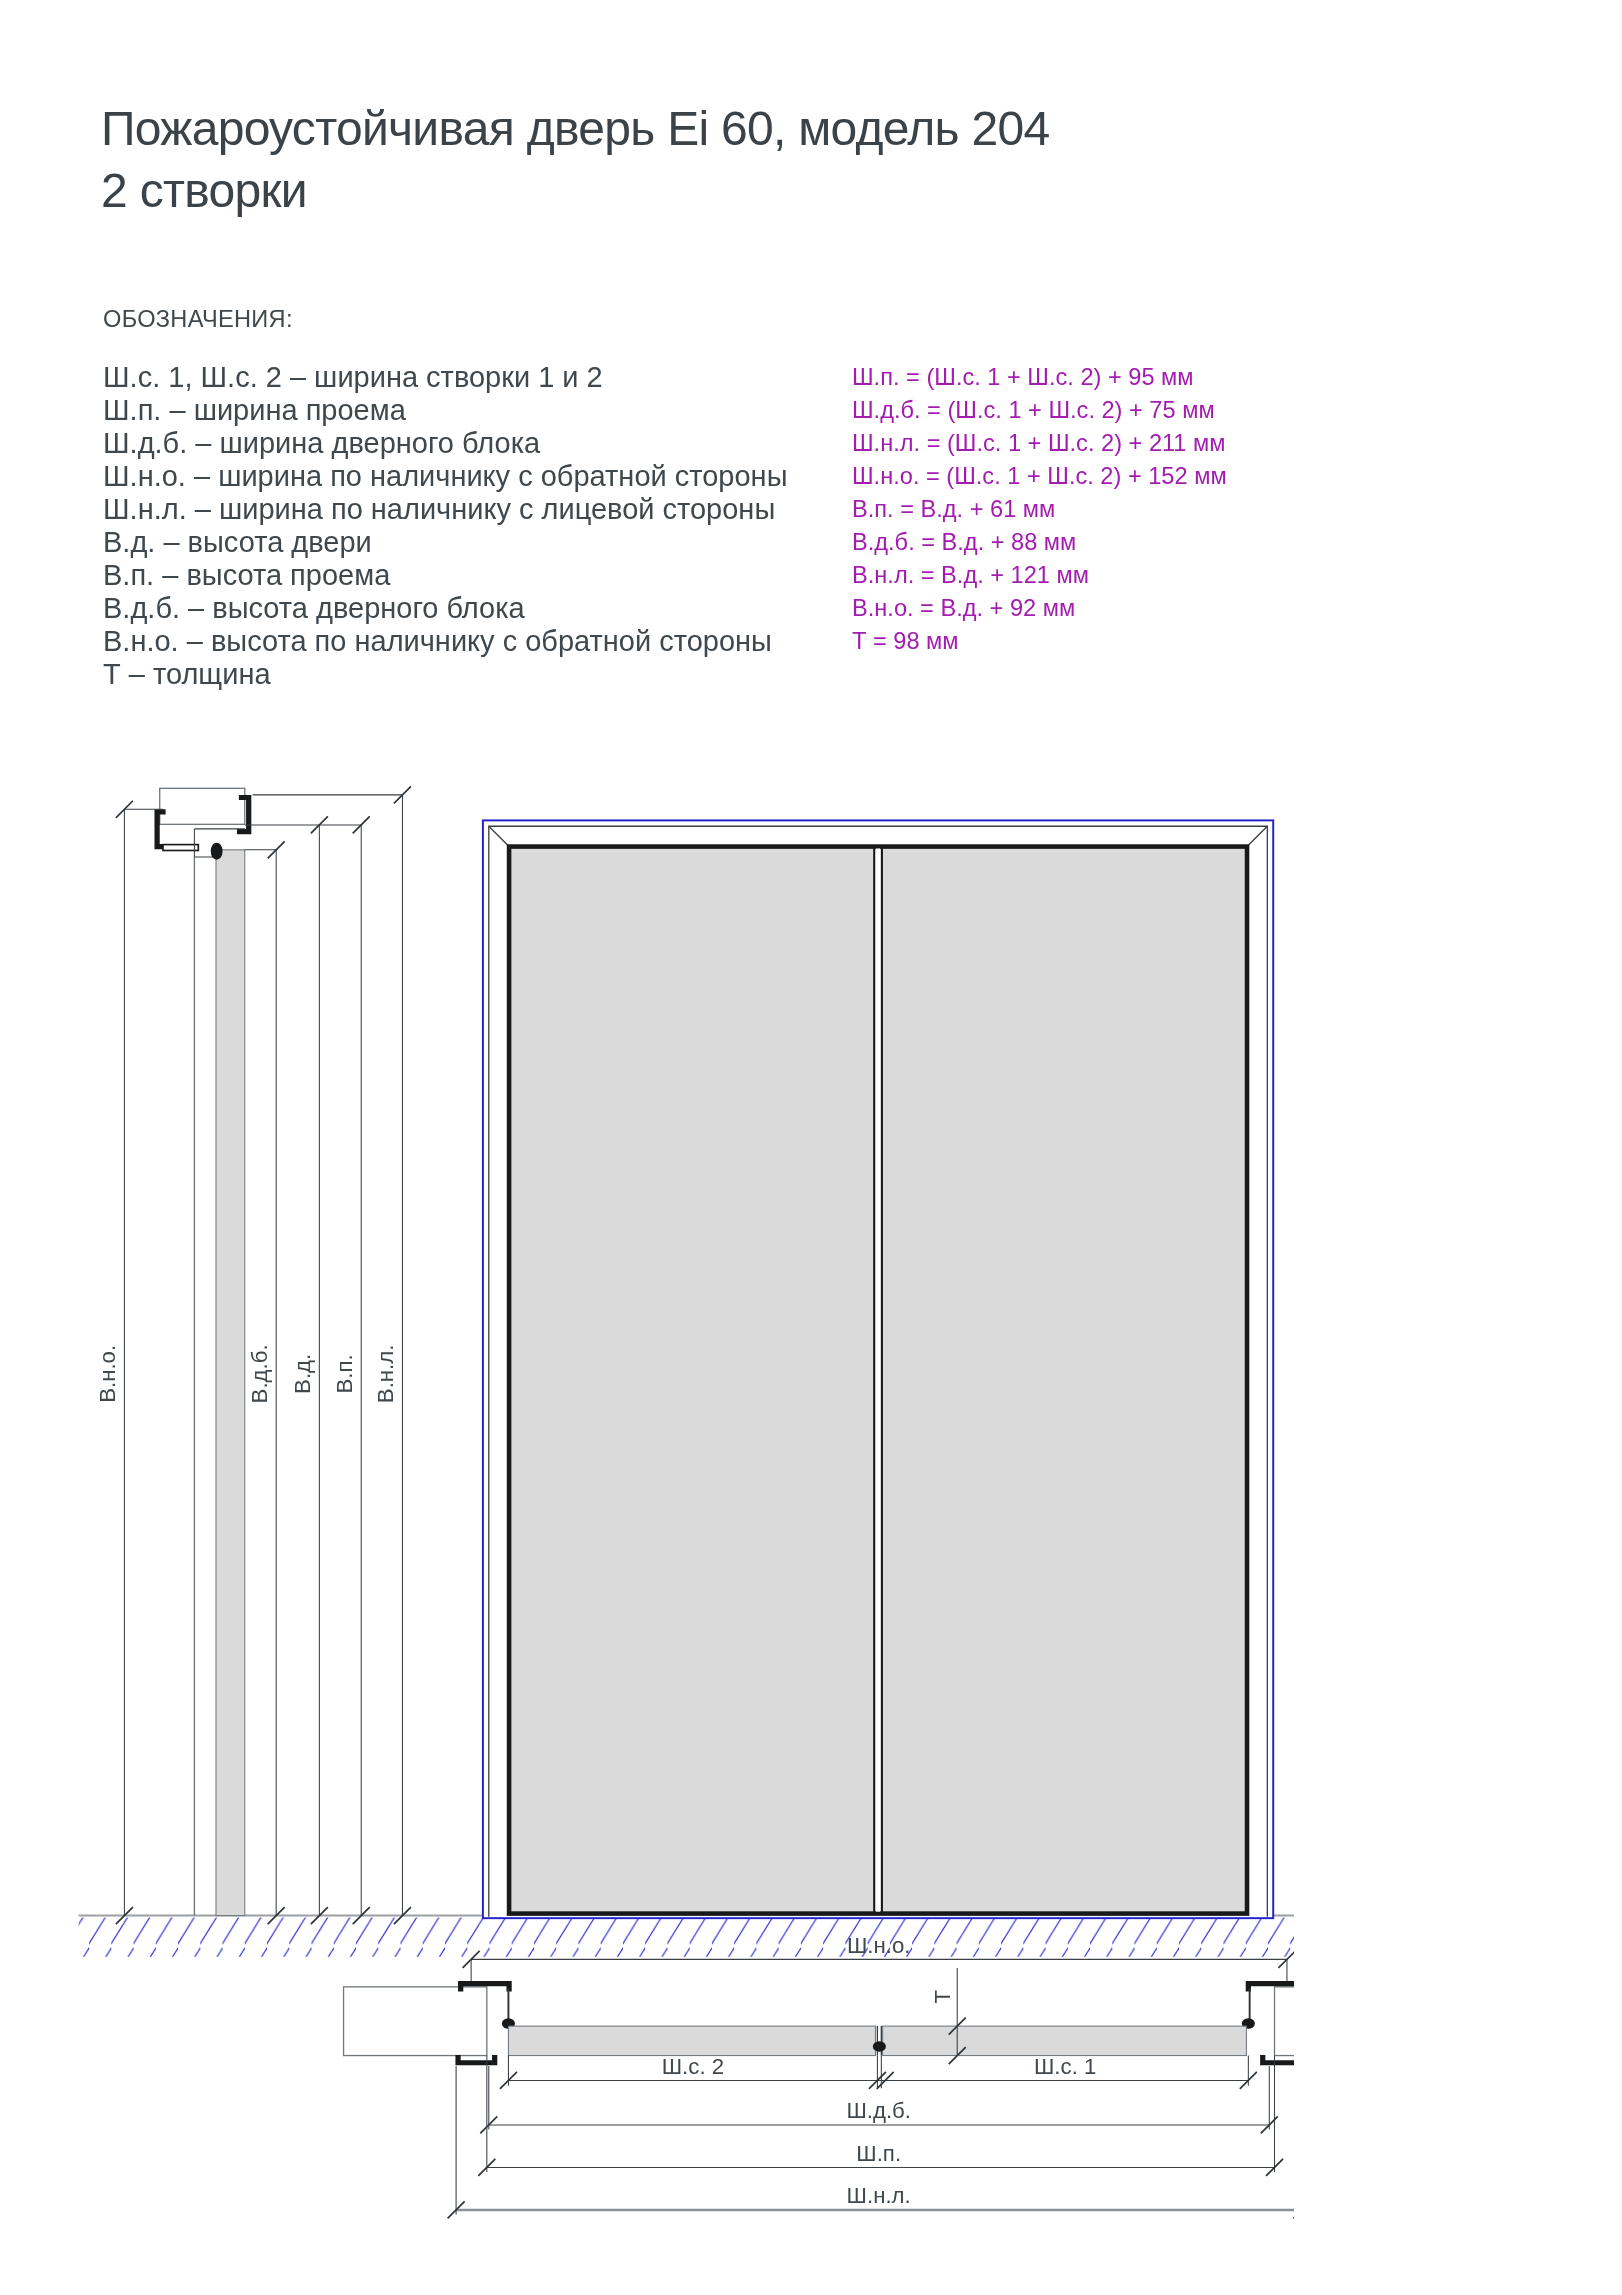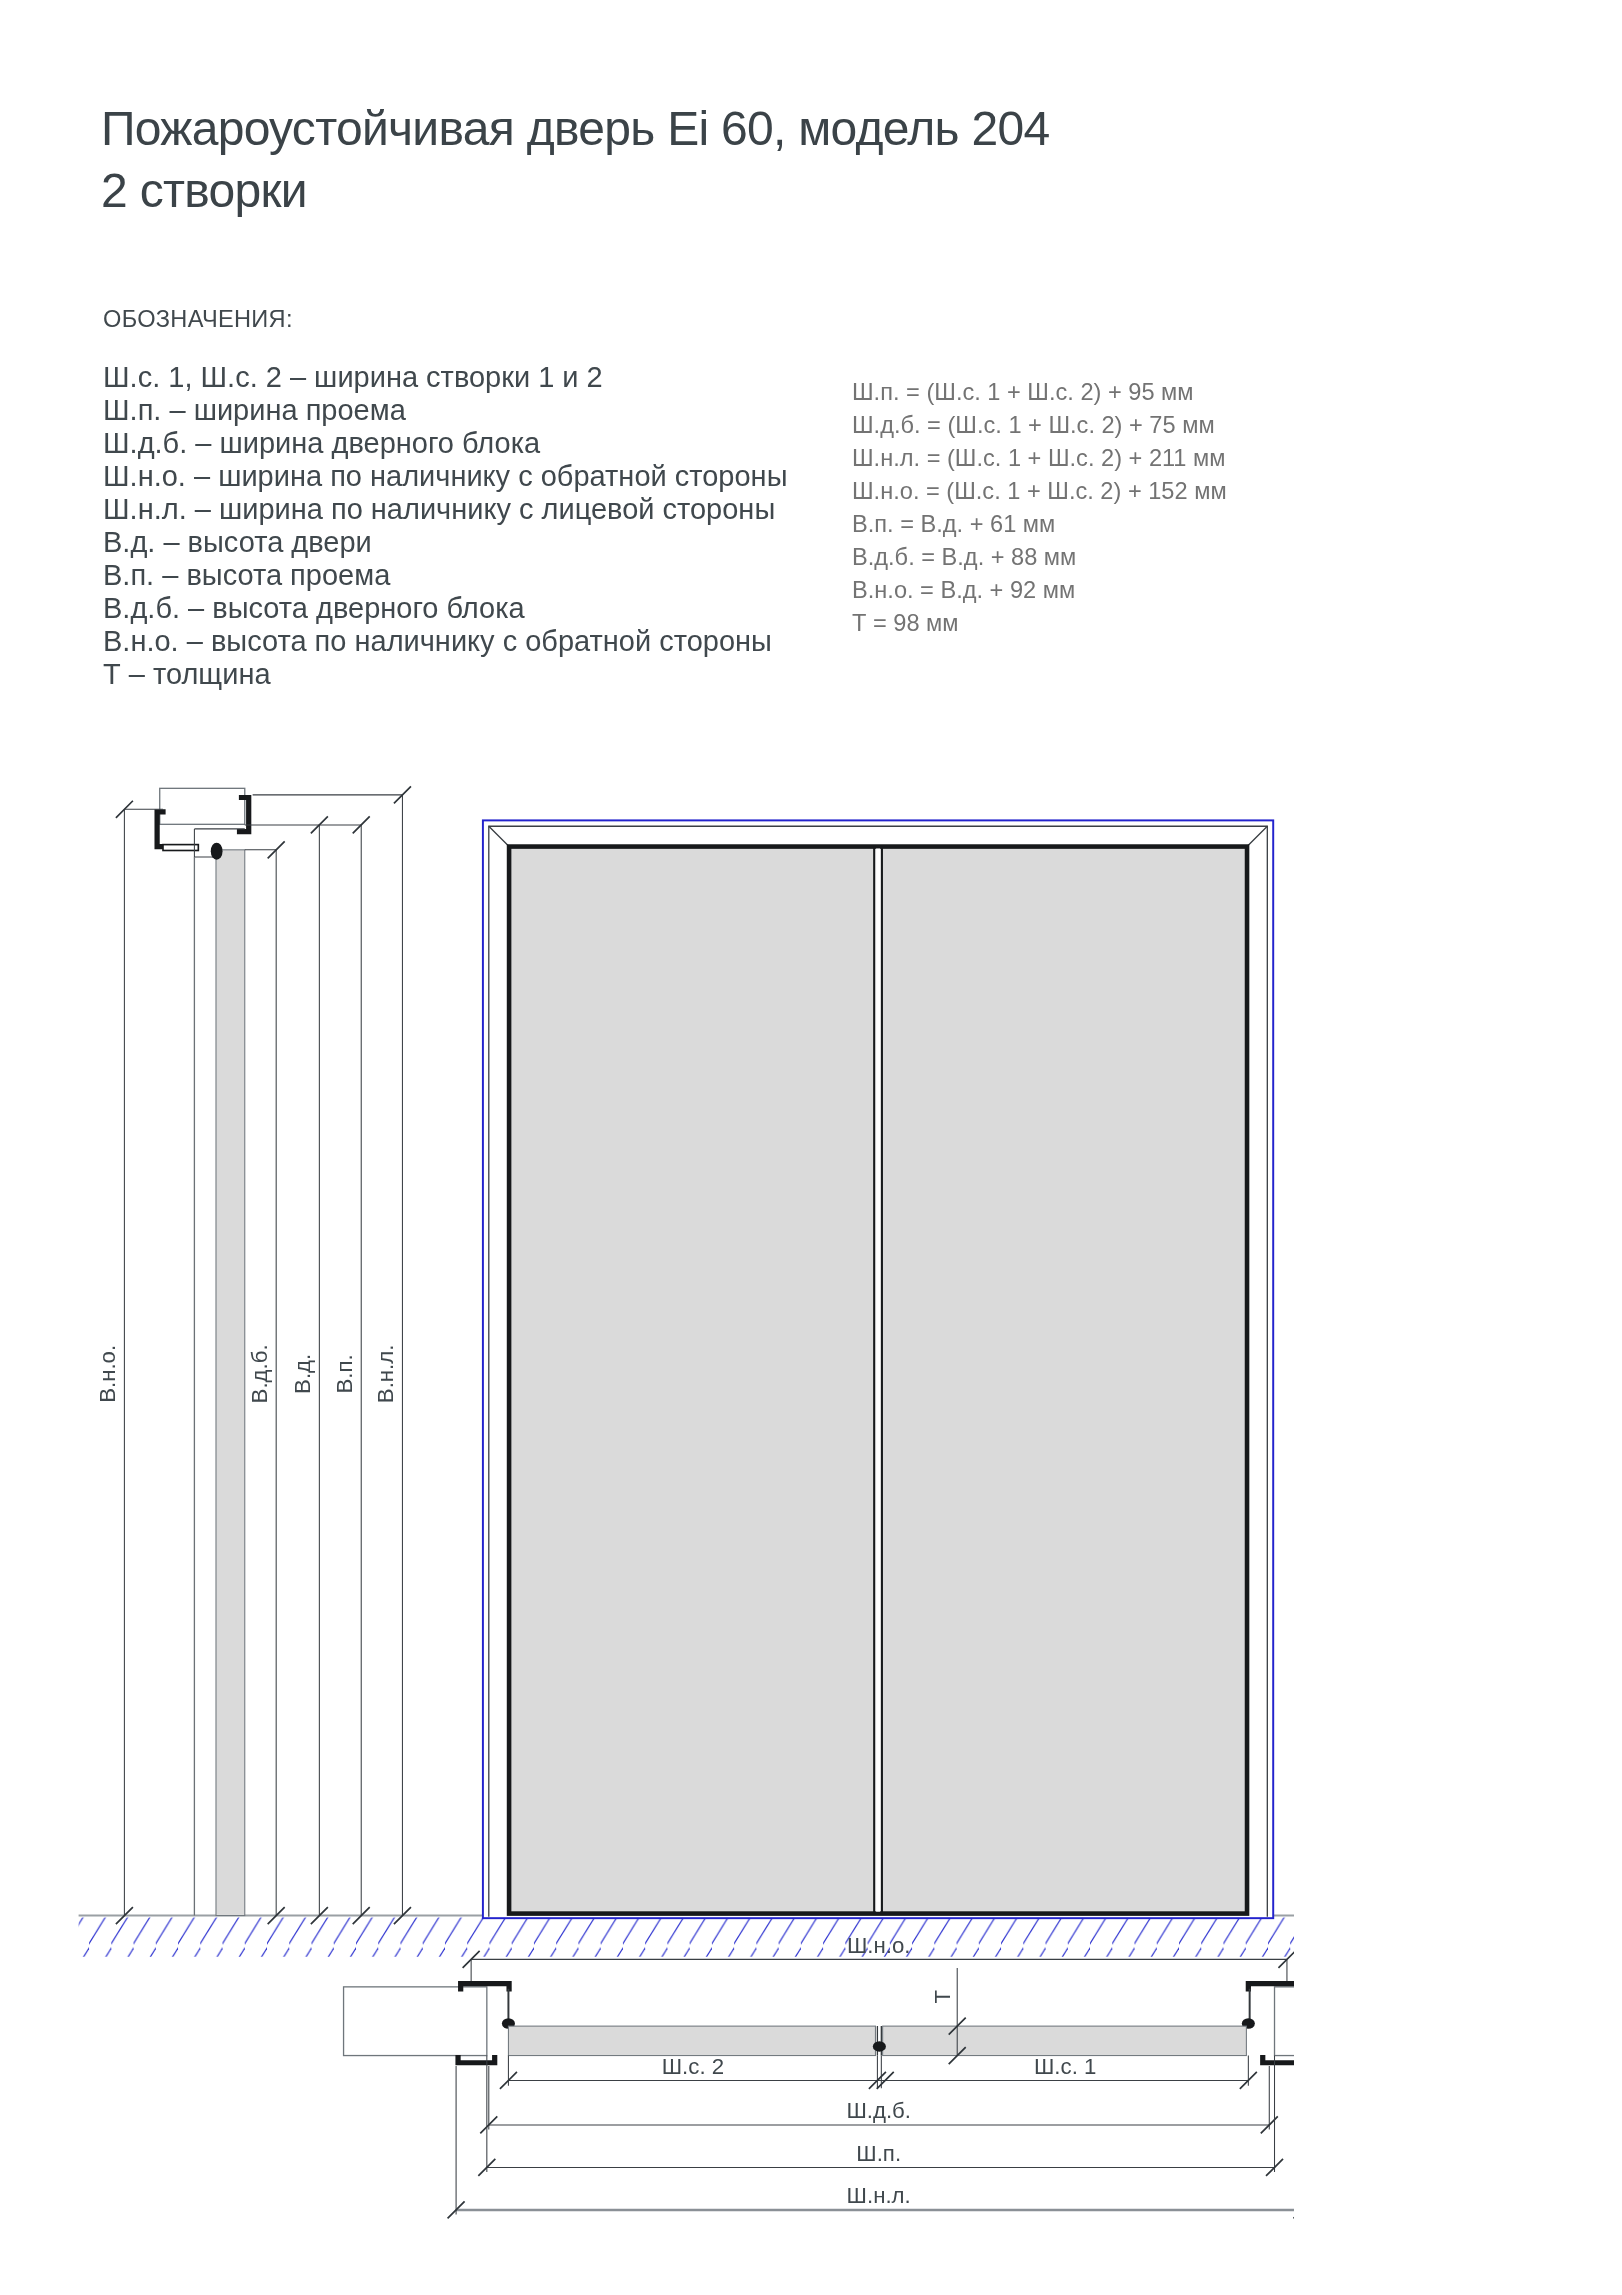--- a/index.html
+++ b/index.html
@@ -12,22 +12,22 @@
     font-size:48px;line-height:1.3;font-weight:400;color:#3b4348;letter-spacing:-0.7px;
   }
   .legend-heading{
     position:absolute;left:103px;top:306px;font-size:23.6px;color:#40484d;letter-spacing:0.3px;
   }
   .defs-col{
     position:absolute;left:103px;top:361px;width:733px;
     font-size:29px;line-height:33px;color:#40484d;
   }
   .formulas-col{
-    position:absolute;left:852px;top:376px;width:589px;
-    font-size:23.6px;line-height:33px;color:#737373;
+    position:absolute;left:852px;top:361px;width:589px;
+    font-size:23.6px;line-height:33px;color:#a21caf;
   }
   .defs-col div,.formulas-col div{white-space:nowrap;}
   svg.drawing{position:absolute;left:0;top:0;}
   svg text{font-family:"Liberation Sans", sans-serif;font-size:34px;fill:#40484d;}
   .thin{stroke:#3a3f44;stroke-width:1.6;fill:none;}
   .tick{stroke:#2f353a;stroke-width:2.6;fill:none;}
   .struct{stroke:#6f767c;stroke-width:2;fill:none;}
   .blackbar{stroke:#17191b;stroke-width:8;fill:none;}
 </style>
 </head>
@@ -55,20 +55,21 @@
     <div>Т – толщина</div>
   </div>
 
   <div class="formulas-col">
     <div>Ш.п. = (Ш.с. 1 + Ш.с. 2) + 95 мм</div>
     <div>Ш.д.б. = (Ш.с. 1 + Ш.с. 2) + 75 мм</div>
     <div>Ш.н.л. = (Ш.с. 1 + Ш.с. 2) + 211 мм</div>
     <div>Ш.н.о. = (Ш.с. 1 + Ш.с. 2) + 152 мм</div>
     <div>В.п. = В.д. + 61 мм</div>
     <div>В.д.б. = В.д. + 88 мм</div>
+    <div>В.н.л. = В.д. + 121 мм</div>
     <div>В.н.о. = В.д. + 92 мм</div>
     <div>Т = 98 мм</div>
   </div>
 
   <svg class="drawing" width="1622" height="2295" viewBox="0 0 2479 3508">
     <defs>
       <pattern id="wallHatch" width="24" height="24" patternUnits="userSpaceOnUse">
         <rect width="24" height="24" fill="#fcfcfc"></rect>
         <path d="M-4 28 L28 -4" stroke="#c6cacd" stroke-width="1.6"></path>
       </pattern>

